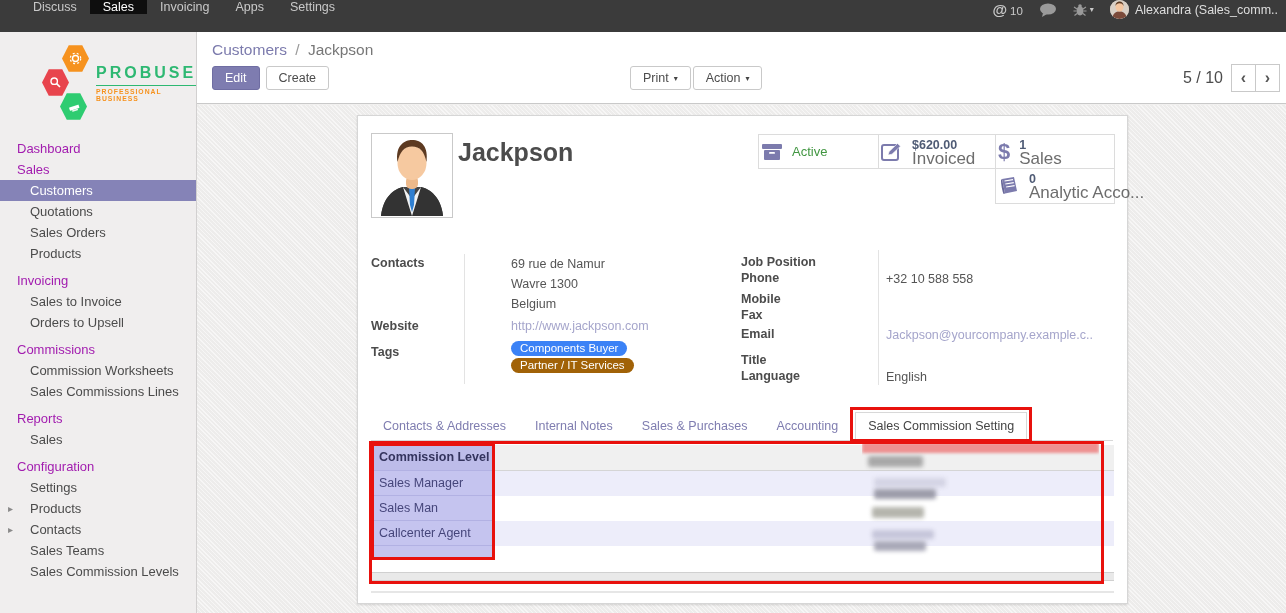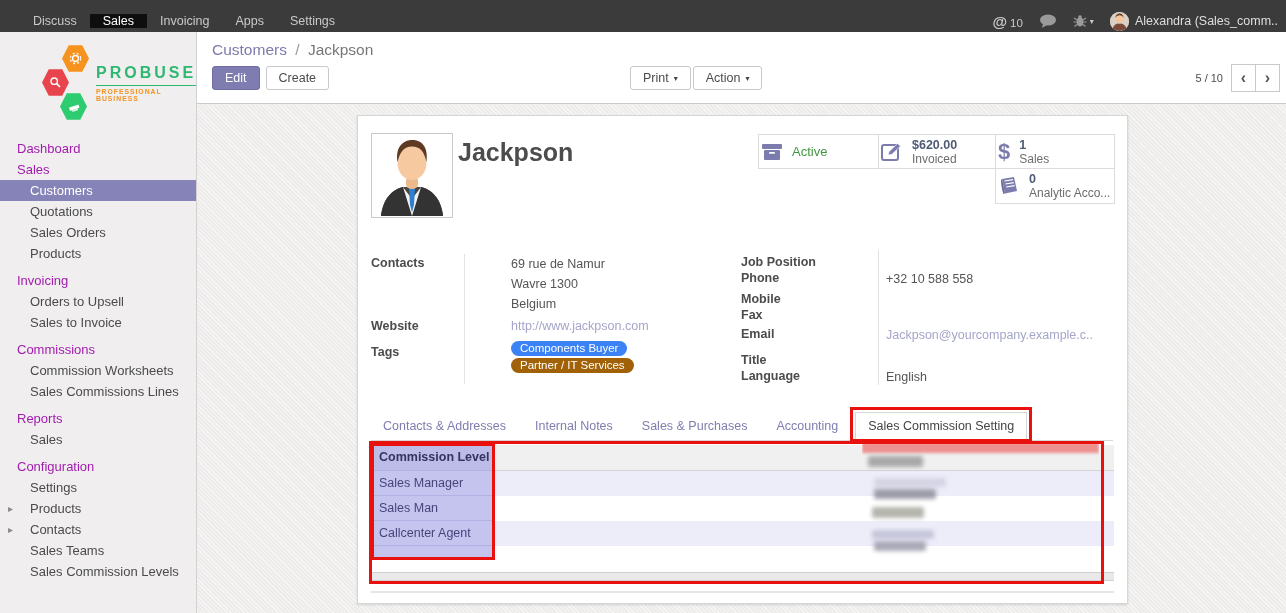--- a/index.html
+++ b/index.html
@@ -1,21 +1,21 @@
 <!DOCTYPE html>
 <html><head>
 <meta charset="utf-8">
 <style>
   * { box-sizing: border-box; margin: 0; padding: 0; }
   html,body { width:1286px; height:613px; }
   body { font-family: "Liberation Sans", "DejaVu Sans", sans-serif; font-size:13px; color:#4c4c4c; }
   .screen { position:relative; width:1286px; height:613px; overflow:hidden; background:#f1f0ef; }
 
   
-  .topbar { position:absolute; top:0; left:0; right:0; height:42px; background:#3b3b3b; color:#c9c9c9; display:flex; align-items:center; }
+  .topbar { position:absolute; top:0; left:0; right:0; height:42px; background:#3b3b3b; color:#c9c9c9; display:flex; align-items:flex-start; }
   .topbar-left { display:flex; align-items:stretch; padding-left:20px; }
   .top-menu { display:flex; align-items:center; padding:0 13px; font-size:12.5px; cursor:pointer; }
   .top-menu.active { background:#0e0e0e; color:#ffffff; }
   .topbar-right { margin-left:auto; display:flex; align-items:center; gap:16px; padding-right:8px; }
   .mention { display:flex; align-items:baseline; gap:3px; }
   .mention .at { font-size:15px; font-weight:700; }
   .mention .cnt { font-size:11.5px; }
   .tb-icon { display:flex; align-items:center; gap:3px; }
   .tb-caret { font-size:8px; color:#c9c9c9; }
   .tb-user { display:flex; align-items:center; gap:6px; max-width:170px; white-space:nowrap; overflow:hidden; }
@@ -43,41 +43,41 @@
   .control-panel { position:absolute; top:32px; left:197px; right:0; height:72px; background:#ffffff; border-bottom:1px solid #c9c9c9; }
   .breadcrumb { position:absolute; left:15px; top:9px; font-size:15.5px; }
   .bc-link { color:#7c7bad; cursor:pointer; }
   .bc-sep { color:#999; margin:0 4px; }
   .bc-current { color:#777; }
   .btn { display:inline-flex; align-items:center; gap:5px; font-size:12.5px; padding:4px 12px; border:1px solid #c9c9c9; background:#fff; color:#4c4c4c; border-radius:3px; cursor:pointer; }
   .btn.primary { background:#7e7cb0; border-color:#6f6da2; color:#fff; }
   .cp-left { position:absolute; left:15px; top:34px; display:flex; gap:6px; }
   .cp-center { position:absolute; left:433px; top:34px; display:flex; gap:2px; }
   .cp-right { position:absolute; right:6px; top:32px; display:flex; align-items:center; gap:8px; }
-  .pager-text { font-size:11px; color:#4c4c4c; }
+  .pager-text { font-size:16px; color:#4c4c4c; }
   .pager-btns { display:flex; }
   .pager-btn { width:25px; height:28px; border:1px solid #c9c9c9; background:#fff; display:flex; align-items:center; justify-content:center; font-size:16px; font-weight:700; color:#555; cursor:pointer; }
   .pager-btn + .pager-btn { margin-left:-1px; }
   .caret { font-size:8px; color:#444; }
 
   
   .main { position:absolute; top:105px; left:197px; right:0; bottom:0;
     background-color:#f0efee;
     background-image:repeating-linear-gradient(45deg, rgba(255,255,255,.45) 0 1px, rgba(0,0,0,0.012) 1px 3px); }
   .sheet { position:absolute; left:160px; top:10px; width:771px; height:489px; background:#fff; border:1px solid #d6d6d6; box-shadow:0 1px 2px rgba(0,0,0,.12); }
 
   .avatar-box { position:absolute; left:13px; top:17px; width:82px; height:85px; border:1px solid #c9c9c9; background:#fff; padding:1px; }
   .record-name { position:absolute; left:100px; top:22px; font-size:25px; font-weight:700; color:#4c4c4c; }
 
   .stats { position:absolute; left:400px; top:18px; width:357px; height:70px; }
   .stat-cell { position:absolute; border:1px solid #dcdcdc; background:#fff; display:flex; align-items:center; gap:9px; padding-left:2px; cursor:pointer; }
   .stat-icon { color:#7c7bad; flex:0 0 auto; display:flex; }
   .stat-txt { display:flex; flex-direction:column; line-height:14px; }
   .stat-val { font-size:12.5px; font-weight:700; color:#4f5b75; }
-  .stat-lbl { font-size:12px; color:#6d6d6d; white-space:nowrap; }
+  .stat-lbl { font-size:17px; color:#6d6d6d; white-space:nowrap; }
   .stat-active-lbl { font-size:13px; color:#419641; }
   .dollar-glyph { font-size:22px; font-weight:700; color:#7c7bad; line-height:20px; }
 
   .fields { position:absolute; left:0; top:130px; width:100%; height:165px; font-size:12.5px; }
   .flabel { position:absolute; font-weight:700; color:#4c4c4c; }
   .fval { position:absolute; color:#555; }
   .flink { position:absolute; color:#a5a5cb; cursor:pointer; }
   .vsep { position:absolute; width:1px; background:#e3e3e3; }
   .tag { position:absolute; color:#fff; font-size:11.5px; padding:1px 9px 2px; border-radius:9px; white-space:nowrap; }
 
@@ -178,22 +178,22 @@
 
     <nav class="nav">
       <div class="nav-heading">Dashboard</div>
       <div class="nav-heading">Sales</div>
       <div class="nav-item active">Customers</div>
       <div class="nav-item">Quotations</div>
       <div class="nav-item">Sales Orders</div>
       <div class="nav-item">Products</div>
       <div class="nav-gap"></div>
       <div class="nav-heading">Invoicing</div>
+      <div class="nav-item">Sales to Invoice</div>
       <div class="nav-item">Orders to Upsell</div>
-      <div class="nav-item">Sales to Invoice</div>
       <div class="nav-gap"></div>
       <div class="nav-heading">Commissions</div>
       <div class="nav-item">Commission Worksheets</div>
       <div class="nav-item">Sales Commissions Lines</div>
       <div class="nav-gap"></div>
       <div class="nav-heading">Reports</div>
       <div class="nav-item">Sales</div>
       <div class="nav-gap"></div>
       <div class="nav-heading">Configuration</div>
       <div class="nav-item">Settings</div>

